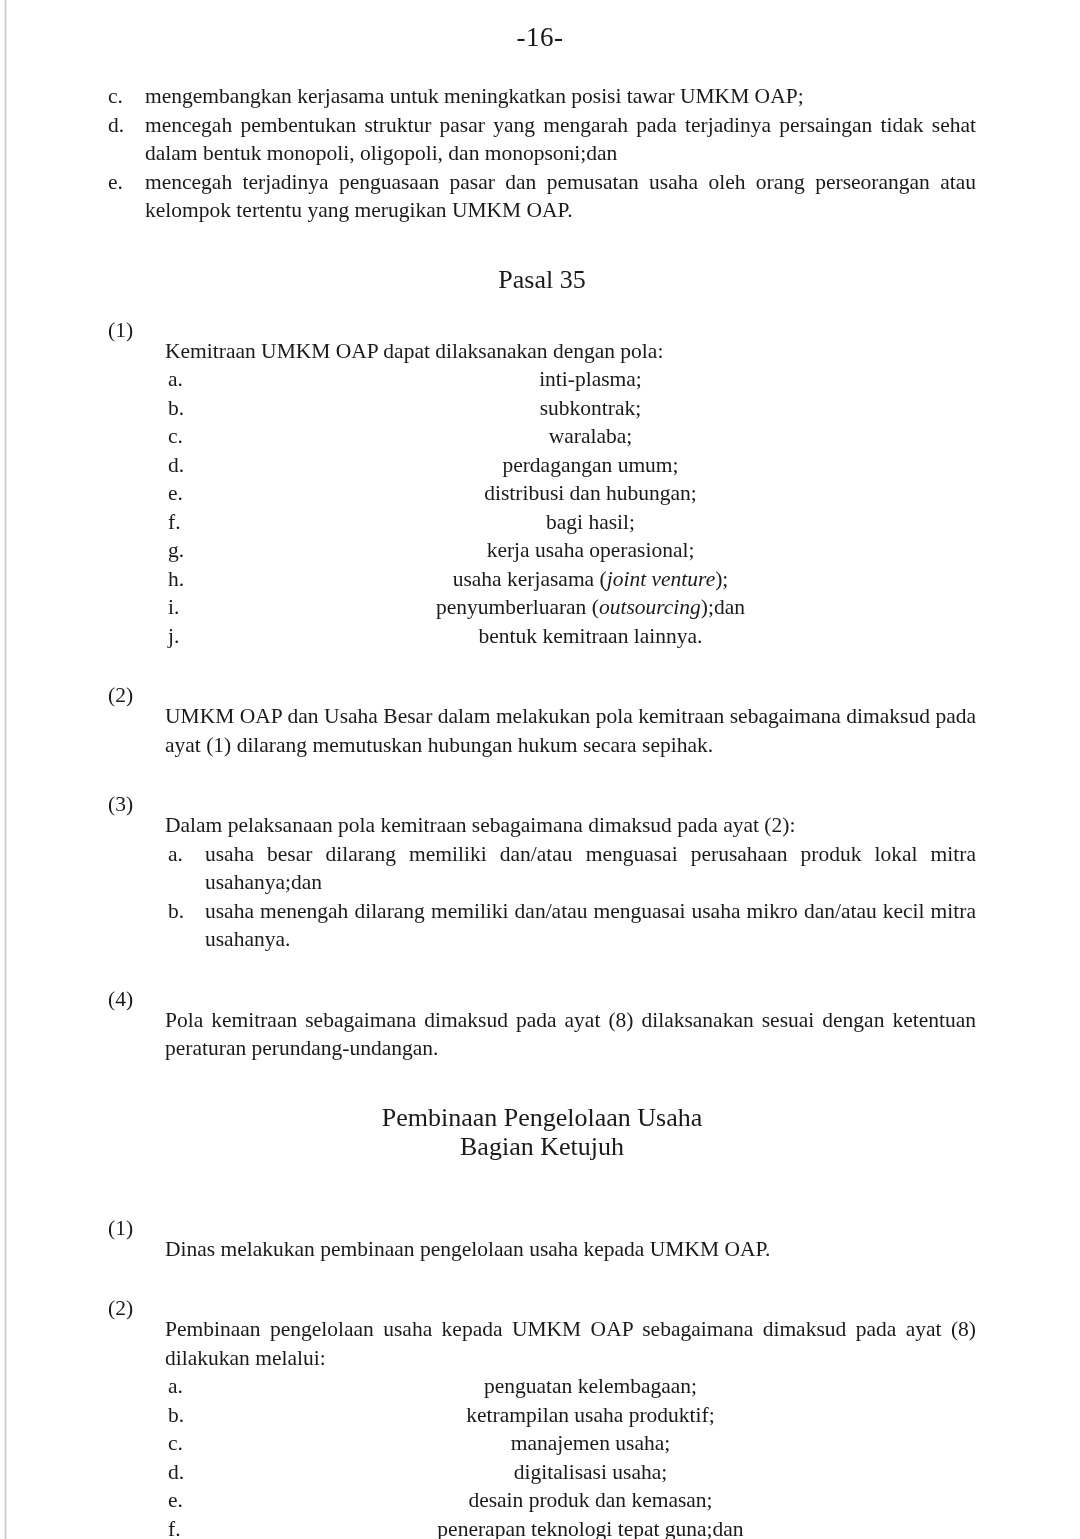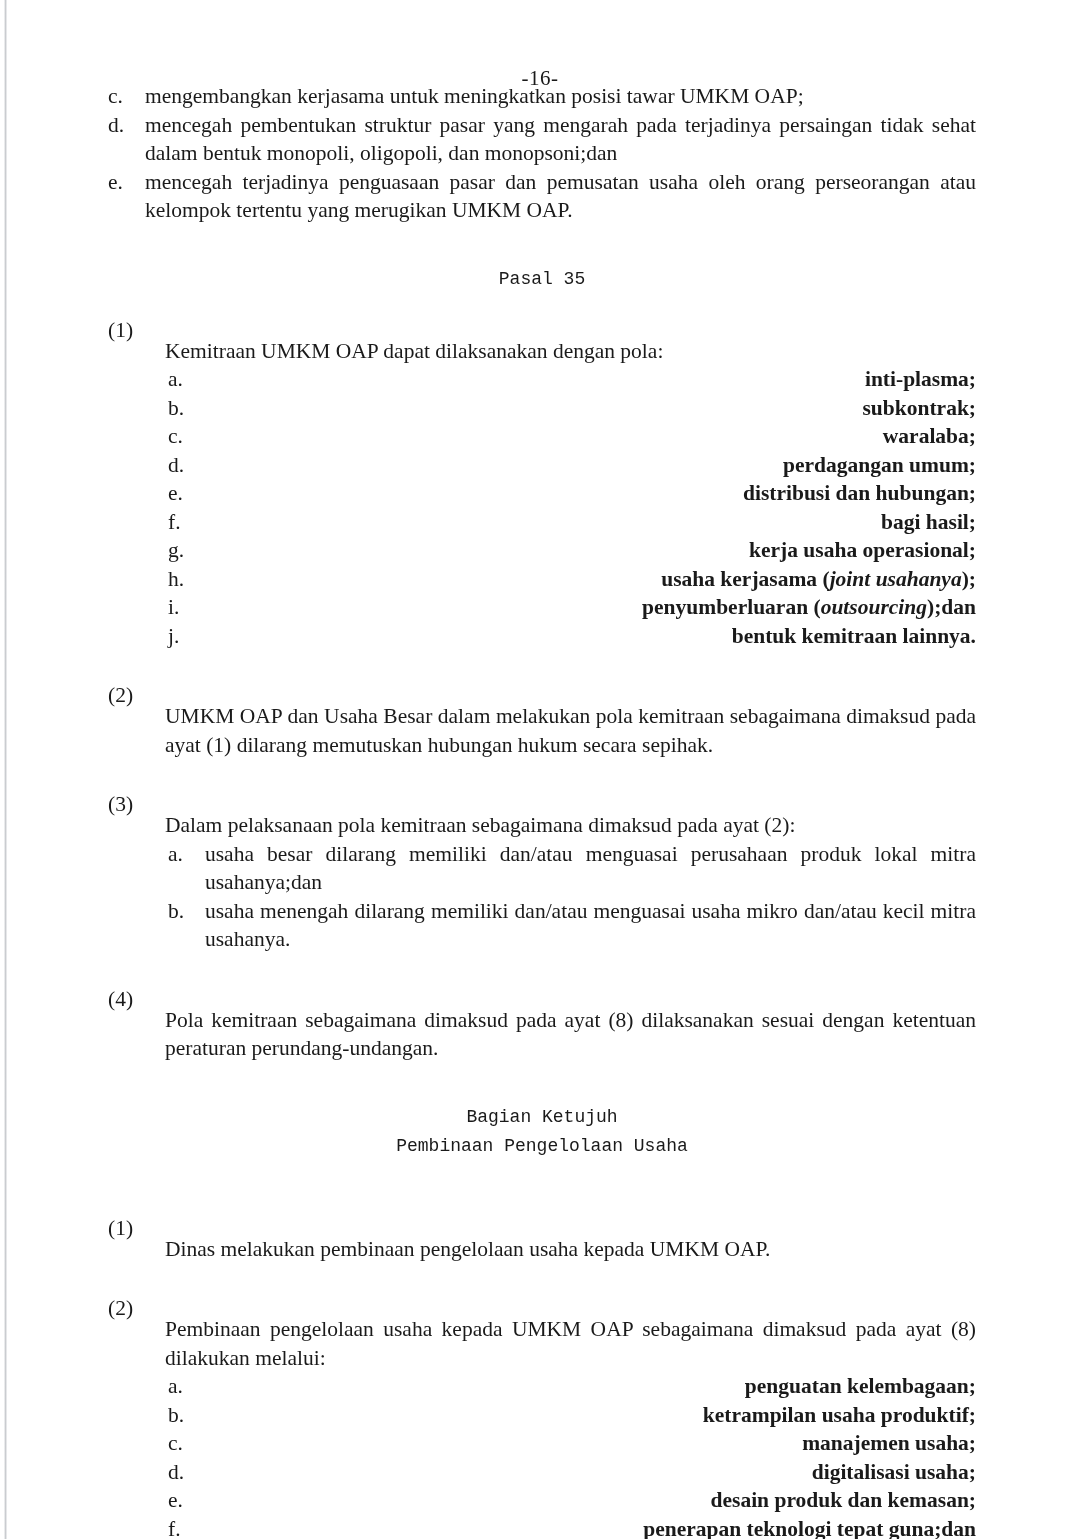--- a/index.html
+++ b/index.html
@@ -37,23 +37,22 @@
     width: 1080px;
     height: 1539px;
   }
 
   .folio {
     position: absolute;
     top: 22px;
     left: 0;
     width: 1080px;
     text-align: center;
-    font-size: 21px;
+    font-size: 27px;
     letter-spacing: 0.5px;
-    margin-top: 44px;
   }
 
   .body-col {
     position: absolute;
     top: 82px;
     left: 108px;
     width: 868px;   
   }
 
   
@@ -89,32 +88,30 @@
   .alpha-list > li > .mark {
     flex: 0 0 37px;
     max-width: 37px;
   }
   .alpha-list > li > .itxt {
     flex: 1 1 auto;
     text-align: justify;
     text-justify: inter-word;
   }
   .alpha-list > li > .itxt.nowrap-justify {
-    text-align: right;
-    font-weight: bold;
+    text-align: center;
   }
 
   
   .indent-a { margin-left: 60px; }   
 
   .ctr {
     text-align: center;
-    font-size: 18px;
+    font-size: 26px;
     line-height: 29px;
-    font-family: Liberation Mono, monospace;
   }
   .gap-m  { height: 22px; }
   .gap-l  { height: 31px; }
   .gap-xl { height: 40px; }
 
   i { font-style: italic; }
 </style>
 </head>
 <body>
 
@@ -176,21 +173,21 @@
       <li>
         <span class="mark">f.</span>
         <span class="itxt nowrap-justify">bagi hasil;</span>
       </li>
       <li>
         <span class="mark">g.</span>
         <span class="itxt nowrap-justify">kerja usaha operasional;</span>
       </li>
       <li>
         <span class="mark">h.</span>
-        <span class="itxt nowrap-justify"><span>usaha kerjasama (</span><i>joint usahanya</i><span>);</span></span>
+        <span class="itxt nowrap-justify"><span>usaha kerjasama (</span><i>joint venture</i><span>);</span></span>
       </li>
       <li>
         <span class="mark">i.</span>
         <span class="itxt nowrap-justify"><span>penyumberluaran (</span><i>outsourcing</i><span>);dan</span></span>
       </li>
       <li>
         <span class="mark">j.</span>
         <span class="itxt nowrap-justify">bentuk kemitraan lainnya.</span>
       </li>
     </ul>
@@ -223,22 +220,22 @@
     <div class="gap-l"></div>
 
     <div class="clause">
       <span class="num">(4)</span>
       <span class="txt">Pola kemitraan sebagaimana dimaksud pada ayat (8) dilaksanakan sesuai dengan ketentuan peraturan perundang-undangan.</span>
     </div>
 
     <div class="gap-xl"></div>
 
     <div class="ctr">
+      <div>Pembinaan Pengelolaan Usaha</div>
       <div>Bagian Ketujuh</div>
-      <div>Pembinaan Pengelolaan Usaha</div>
     </div>
 
     <div class="gap-l"></div>
 
 
     <div class="gap-m"></div>
 
     <div class="clause">
       <span class="num">(1)</span>
       <span class="txt">Dinas melakukan pembinaan pengelolaan usaha kepada UMKM OAP.</span>

